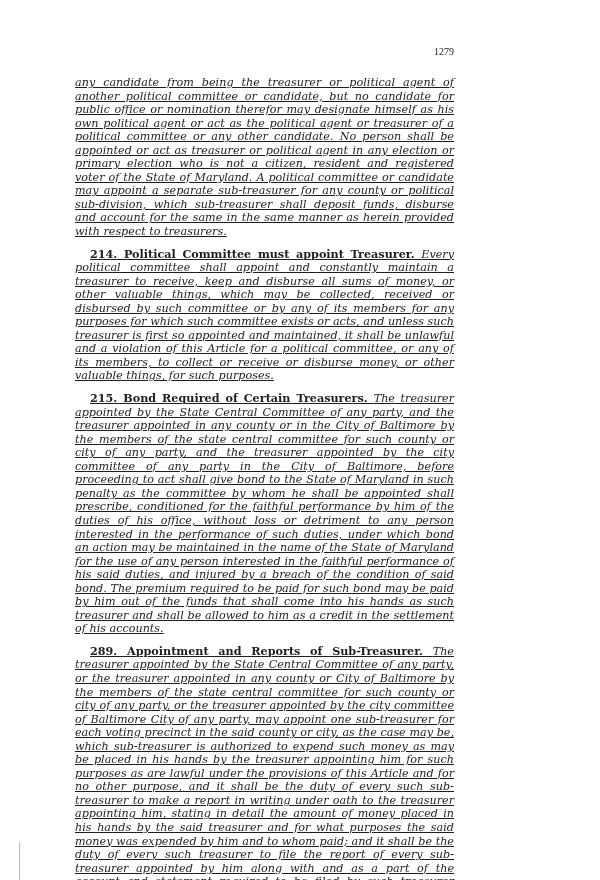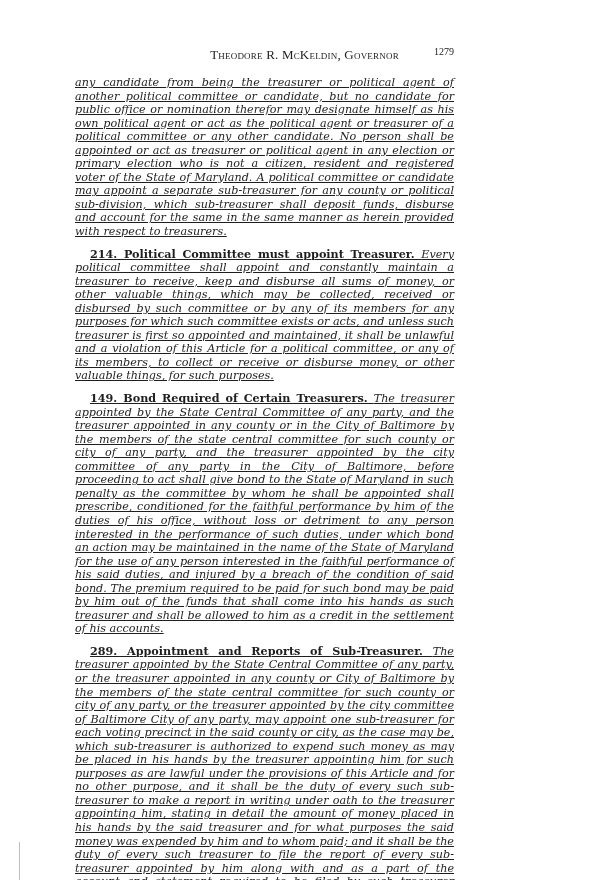--- a/index.html
+++ b/index.html
@@ -29,33 +29,32 @@
   .section-head { font-weight: bold; font-style: normal; }
   .scan-mark {
     position: absolute; left: 19px; top: 842px; width: 1px; height: 38px;
     background: #bdbdbd;
   }
 </style>
 </head>
 <body>
 
 <div class="page">
-  <div class="running-head">Theodore R. McKeldin, Governor</div>
   <div class="page-number">1279</div>
 
   <div class="body-text">
     <p class="it">any candidate from being the treasurer or political agent of another political committee or candidate, but no candidate for public office or nomination therefor may designate himself as his own political agent or act as the political agent or treasurer of a political committee or any other candidate. No person shall be appointed or act as treasurer or political agent in any election or primary election who is not a citizen, resident and registered voter of the State of Maryland. A political committee or candidate may appoint a separate sub-treasurer for any county or political sub-division, which sub-treasurer shall deposit funds, disburse and account for the same in the same manner as herein provided with respect to treasurers.</p>
 
     <p class="section">
       <span class="section-head">214. Political Committee must appoint Treasurer. </span>
       <span class="it">Every political committee shall appoint and constantly maintain a treasurer to receive, keep and disburse all sums of money, or other valuable things, which may be collected, received or disbursed by such committee or by any of its members for any purposes for which such committee exists or acts, and unless such treasurer is first so appointed and maintained, it shall be unlawful and a violation of this Article for a political committee, or any of its members, to collect or receive or disburse money, or other valuable things, for such purposes.</span>
     </p>
 
     <p class="section">
-      <span class="section-head">149. Bond Required of Certain Treasurers. </span>
+      <span class="section-head">215. Bond Required of Certain Treasurers. </span>
       <span class="it">The treasurer appointed by the State Central Committee of any party, and the treasurer appointed in any county or in the City of Baltimore by the members of the state central committee for such county or city of any party, and the treasurer appointed by the city committee of any party in the City of Baltimore, before proceeding to act shall give bond to the State of Maryland in such penalty as the committee by whom he shall be appointed shall prescribe, conditioned for the faithful performance by him of the duties of his office, without loss or detriment to any person interested in the performance of such duties, under which bond an action may be maintained in the name of the State of Maryland for the use of any person interested in the faithful performance of his said duties, and injured by a breach of the condition of said bond. The premium required to be paid for such bond may be paid by him out of the funds that shall come into his hands as such treasurer and shall be allowed to him as a credit in the settlement of his accounts.</span>
     </p>
 
     <p class="section">
       <span class="section-head">289. Appointment and Reports of Sub-Treasurer. </span>
       <span class="it">The treasurer appointed by the State Central Committee of any party, or the treasurer appointed in any county or City of Baltimore by the members of the state central committee for such county or city of any party, or the treasurer appointed by the city committee of Baltimore City of any party, may appoint one sub-treasurer for each voting precinct in the said county or city, as the case may be, which sub-treasurer is authorized to expend such money as may be placed in his hands by the treasurer appointing him for such purposes as are lawful under the provisions of this Article and for no other purpose, and it shall be the duty of every such sub-treasurer to make a report in writing under oath to the treasurer appointing him, stating in detail the amount of money placed in his hands by the said treasurer and for what purposes the said money was expended by him and to whom paid; and it shall be the duty of every such treasurer to file the report of every sub-treasurer appointed by him along with and as a part of the account and statement required to be filed by such treasurer under the provisions of this Article.</span>
     </p>
   </div>
 
   <div class="scan-mark"></div>

